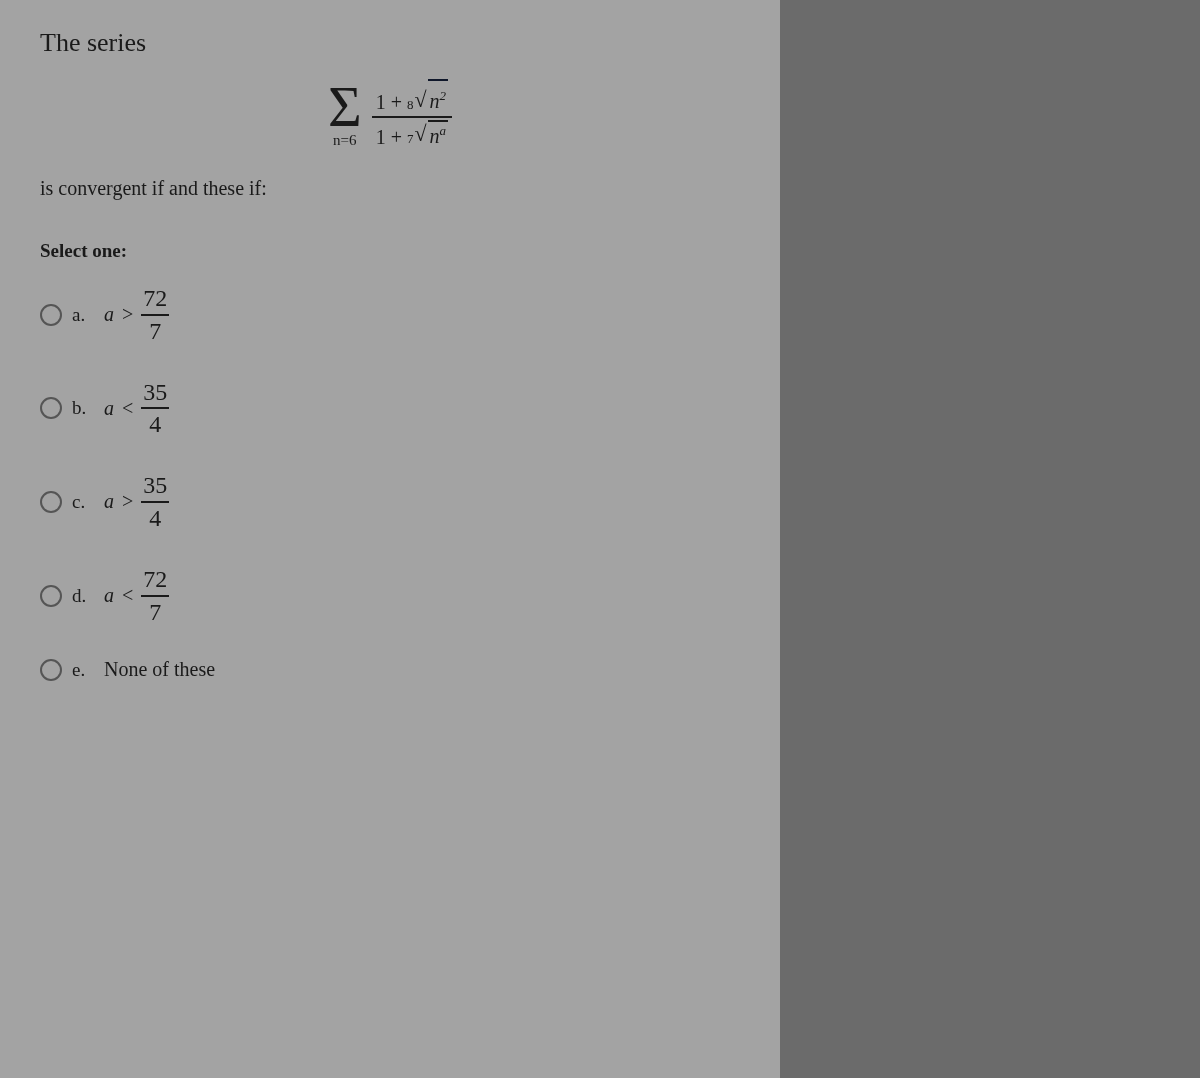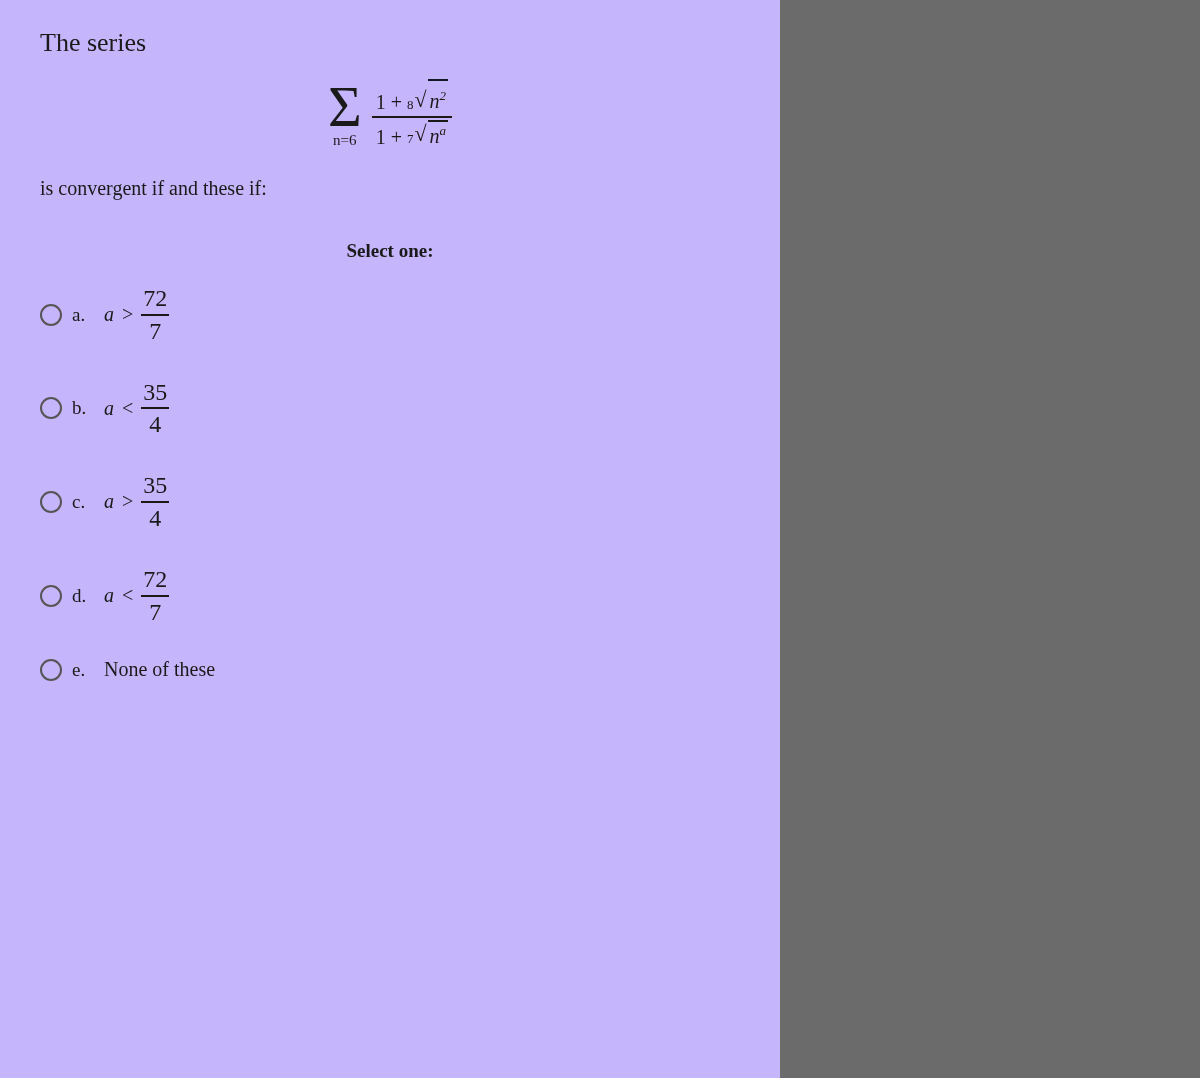--- a/index.html
+++ b/index.html
@@ -6,21 +6,21 @@
     body {
       background-color: #6b6b6b;
       display: flex;
       justify-content: flex-start;
       align-items: flex-start;
       min-height: 1078px;
       width: 1200px;
       font-family: Georgia, 'Times New Roman', serif;
     }
     .card {
-      background-color: #c4b5fd;
+      background-color: #a3a3a3;
       width: 780px;
       min-height: 1078px;
       padding: 28px 40px 40px 40px;
     }
     .title {
       font-size: 26px;
       font-weight: normal;
       color: #1a1a1a;
       margin-bottom: 20px;
     }
@@ -67,21 +67,20 @@
       font-size: 20px;
       color: #1a1a1a;
       margin-bottom: 40px;
       margin-top: 5px;
     }
     .select-one-label {
       font-size: 19px;
       font-weight: bold;
       color: #1a1a1a;
       margin-bottom: 22px;
-      text-align: center;
     }
     .option-row {
       display: flex;
       align-items: center;
       margin-bottom: 32px;
       gap: 10px;
     }
     .radio-btn {
       width: 22px;
       height: 22px;

